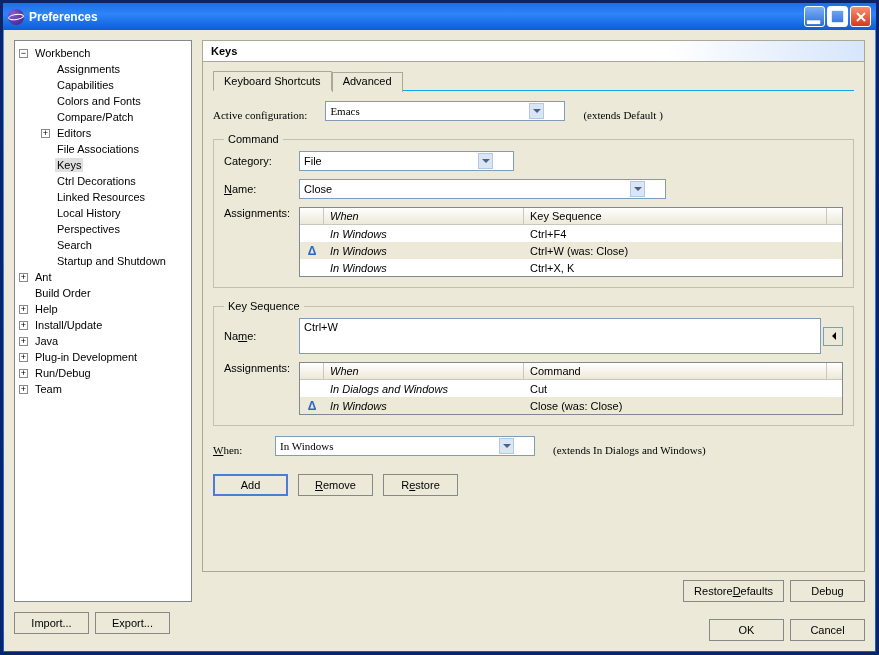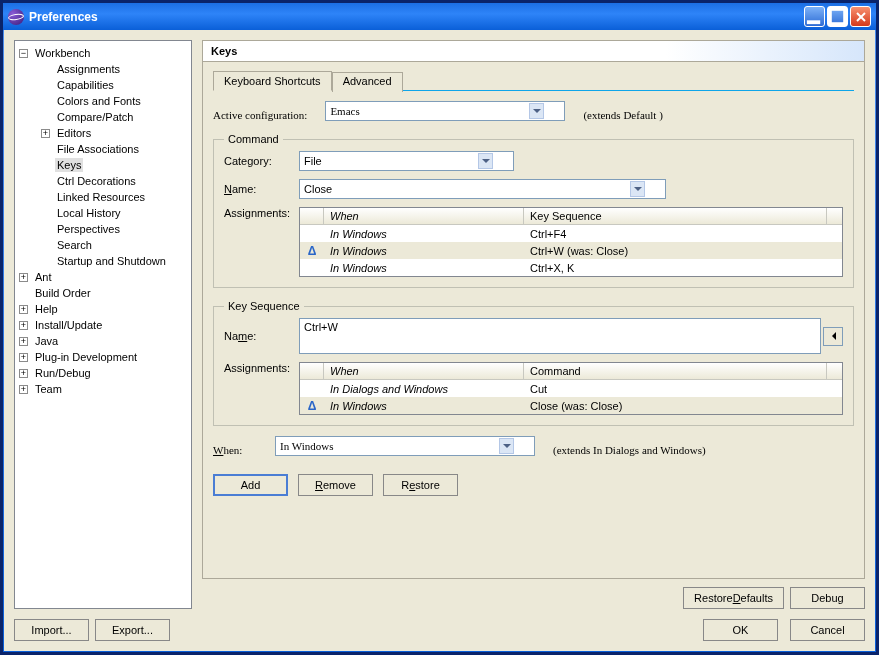--- a/index.html
+++ b/index.html
@@ -200,21 +200,21 @@
 }
 .btn.default { border: 2px solid #4a7dd4; }
 .btn u { text-decoration: underline; }
 
 .bottom-right { display: flex; justify-content: flex-end; gap: 6px; margin-top: 8px; }
 .footer-row {
   display: flex; justify-content: space-between;
   margin-top: 10px;
 }
 .footer-row .left { display: flex; gap: 6px; }
-.footer-row .right { display: flex; gap: 12px; }
+.footer-row .right { display: flex; gap: 6px; margin-top: 7px; }
 
 
 .eclipse-icon {
   width: 16px; height: 16px;
   background: radial-gradient(circle at 30% 30%, #8a5bd6, #3a1a78);
   border-radius: 50%;
   position: relative;
 }
 .eclipse-icon::after {
   content: "";

